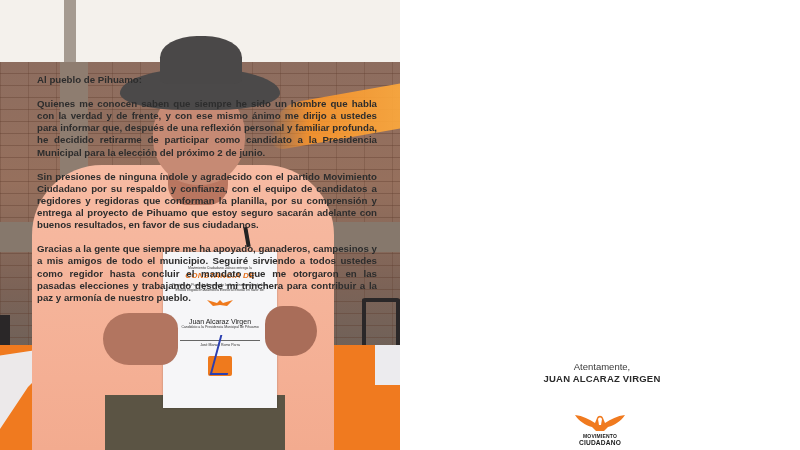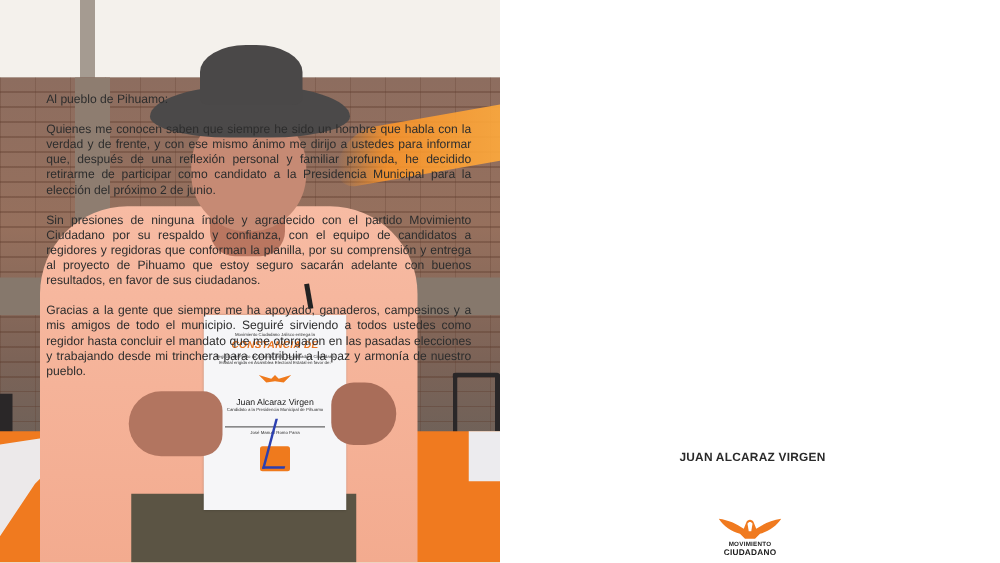--- a/index.html
+++ b/index.html
@@ -44,21 +44,21 @@
   .cert-line { width: 80px; height: 1px; background: #666; margin: 10px auto 2px; }
   .cert-logo { width: 24px; height: 20px; background: #ef7a1d; margin: 8px auto 0; border-radius: 2px; }
   .signature { position: absolute; left: 215px; top: 335px; width: 18px; height: 40px; border-left: 2px solid #2b3fb0; border-bottom: 2px solid #2b3fb0; transform: skewX(-15deg); }
 
   .hand-left-over { position: absolute; left: 103px; top: 313px; width: 75px; height: 52px; background: #b27560; border-radius: 30px 18px 20px 30px; }
   .hand-right-over { position: absolute; left: 265px; top: 306px; width: 52px; height: 50px; background: #a96d59; border-radius: 18px 25px 25px 18px; }
 
   
   .letter { position: absolute; left: 400px; top: 0; width: 400px; height: 450px; background: #ffffff; }
   .letter-text { position: absolute; left: 37px; top: 74px; width: 340px; font-size: 9.7px; line-height: 12.1px; color: #2d2d2d; text-align: justify; }
-  .letter-text p { margin-bottom: 12.1px; }
+  .letter-text p { margin-bottom: 12.1px; font-weight: bold; }
   .letter-text p.greeting { margin-bottom: 12.1px; }
   .closing { position: absolute; left: 400px; width: 400px; top: 361px; text-align: center; }
   .closing-word { font-size: 9.5px; color: #3a3a3a; line-height: 12px; padding-left: 4px; }
   .closing-name { font-size: 9.5px; color: #2a2a2a; font-weight: bold; line-height: 12px; letter-spacing: 0.2px; padding-left: 4px; }
 
   .mc-logo { position: absolute; left: 574px; top: 413px; width: 52px; height: 36px; text-align: center; }
   .mc-logo svg { display: block; margin: 0 auto; }
   .mc-logo-line1 { font-size: 5px; font-weight: bold; color: #1a1a1a; line-height: 6px; letter-spacing: 0.2px; }
   .mc-logo-line2 { font-size: 6.6px; font-weight: bold; color: #1a1a1a; line-height: 7px; letter-spacing: 0.2px; }
 </style>
@@ -108,20 +108,21 @@
 <div class="letter"></div>
 
 <div class="letter-text">
   <p class="greeting">Al pueblo de Pihuamo:</p>
   <p>Quienes me conocen saben que siempre he sido un hombre que habla con la verdad y de frente, y con ese mismo ánimo me dirijo a ustedes para informar que, después de una reflexión personal y familiar profunda,  he decidido retirarme de participar como candidato a la Presidencia Municipal para la elección del próximo 2 de junio.</p>
   <p>Sin presiones de ninguna índole y agradecido con el partido Movimiento Ciudadano por su respaldo y confianza, con el equipo de candidatos a regidores y regidoras que conforman la planilla, por su comprensión y entrega al proyecto de Pihuamo que estoy seguro sacarán adelante con buenos resultados, en favor de sus ciudadanos.</p>
   <p>Gracias a la gente que siempre me ha apoyado, ganaderos, campesinos y a mis amigos de todo el municipio. Seguiré sirviendo a todos ustedes como regidor hasta concluir el mandato que me otorgaron en las pasadas elecciones y trabajando desde mi trinchera para contribuir a la paz y armonía de nuestro pueblo.</p>
 </div>
 
 <div class="closing">
+  <div class="closing-word">Atentamente,</div>
   <div class="closing-name">JUAN ALCARAZ VIRGEN</div>
 </div>
 
 <div class="mc-logo">
   <svg width="50" height="20" viewBox="0 0 50 20">
     <path d="M0 2 C8 3 14 6 20 10 L22 5 C23 2 27 2 28 5 L30 10 C36 6 42 3 50 2 C46 8 40 12 33 14 L29 18 L21 18 L17 14 C10 12 4 8 0 2 Z" fill="#f07a1f"></path>
     <path d="M23 6 C24 4 26 4 27 6 L26 12 L24 12 Z" fill="#ffffff"></path>
   </svg>
   <div class="mc-logo-line1">MOVIMIENTO</div>
   <div class="mc-logo-line2">CIUDADANO</div>

